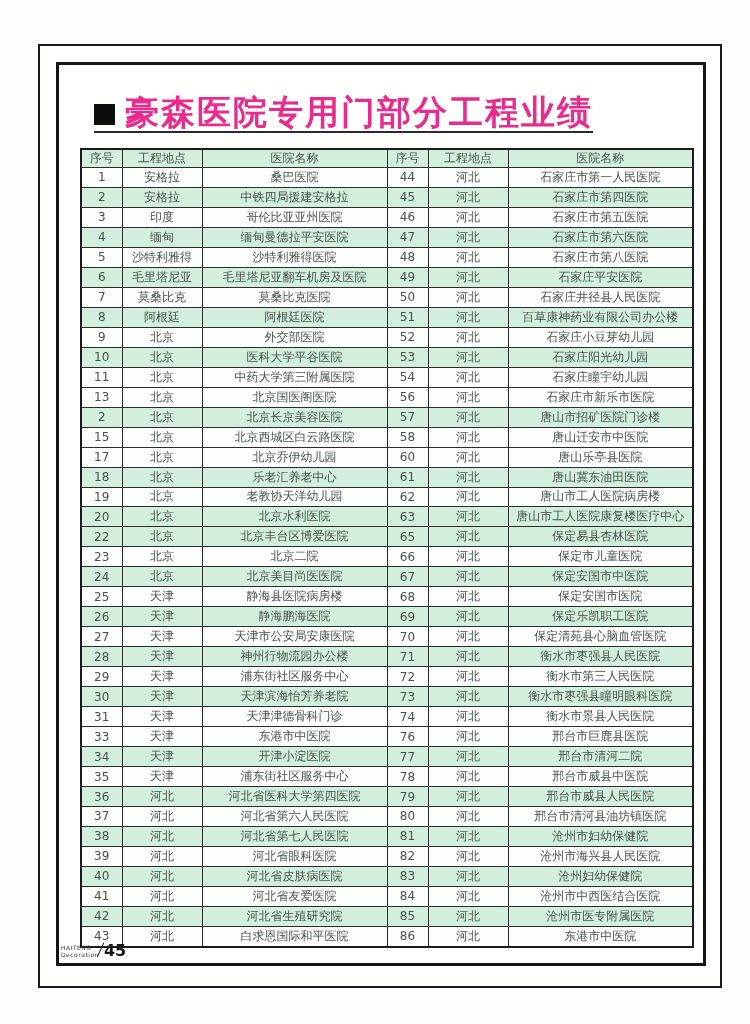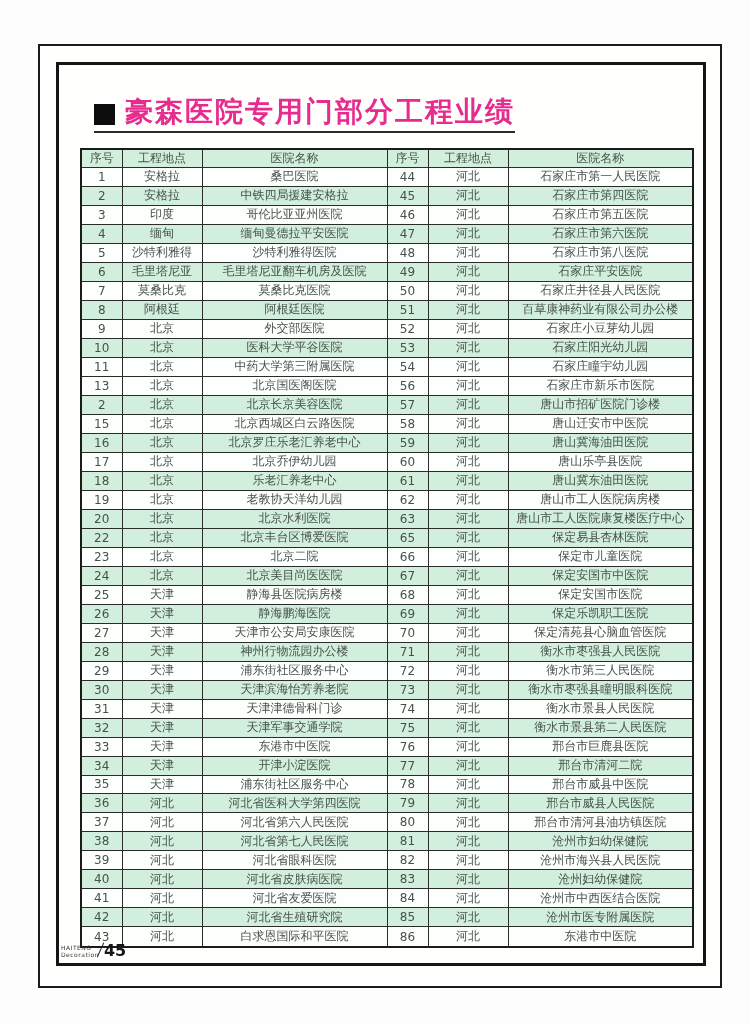--- a/index.html
+++ b/index.html
@@ -19,21 +19,21 @@
   }
   .title-row {
     position:absolute; left:94px; top:98px;
     display:flex; align-items:flex-end; gap:10px;
     padding-bottom:5px; border-bottom:2px solid #2a2a2a;
   }
   .title-square {
     width:21px; height:21px; background:#0d0d0d; margin-bottom:1px; flex:0 0 auto;
   }
   .page-title {
-    font-size:28px; font-weight:bold; color:#e82c8e;
+    font-size:34px; font-weight:bold; color:#e82c8e;
     letter-spacing:2px; line-height:28px; white-space:nowrap;
   }
   table.projects-table {
     position:absolute; left:80px; top:148px;
     width:612px; height:800px;
     border-collapse:collapse; table-layout:fixed;
     background:#fdfffd;
   }
   .projects-table th, .projects-table td {
     border:1px solid #2b2b2b;
@@ -198,28 +198,20 @@
         <td>唐山市招矿医院门诊楼</td>
       </tr>
       <tr>
         <td>15</td>
         <td>北京</td>
         <td>北京西城区白云路医院</td>
         <td>58</td>
         <td>河北</td>
         <td>唐山迁安市中医院</td>
       </tr>
-      <tr class="alt">
-        <td>16</td>
-        <td>北京</td>
-        <td>北京罗庄乐老汇养老中心</td>
-        <td>59</td>
-        <td>河北</td>
-        <td>唐山冀海油田医院</td>
-      </tr>
       <tr>
         <td>17</td>
         <td>北京</td>
         <td>北京乔伊幼儿园</td>
         <td>60</td>
         <td>河北</td>
         <td>唐山乐亭县医院</td>
       </tr>
       <tr class="alt">
         <td>18</td>
@@ -317,28 +309,20 @@
         <td>河北</td>
         <td>衡水市枣强县瞳明眼科医院</td>
       </tr>
       <tr>
         <td>31</td>
         <td>天津</td>
         <td>天津津德骨科门诊</td>
         <td>74</td>
         <td>河北</td>
         <td>衡水市景县人民医院</td>
-      </tr>
-      <tr class="alt">
-        <td>32</td>
-        <td>天津</td>
-        <td>天津军事交通学院</td>
-        <td>75</td>
-        <td>河北</td>
-        <td>衡水市景县第二人民医院</td>
       </tr>
       <tr>
         <td>33</td>
         <td>天津</td>
         <td>东港市中医院</td>
         <td>76</td>
         <td>河北</td>
         <td>邢台市巨鹿县医院</td>
       </tr>
       <tr class="alt">

